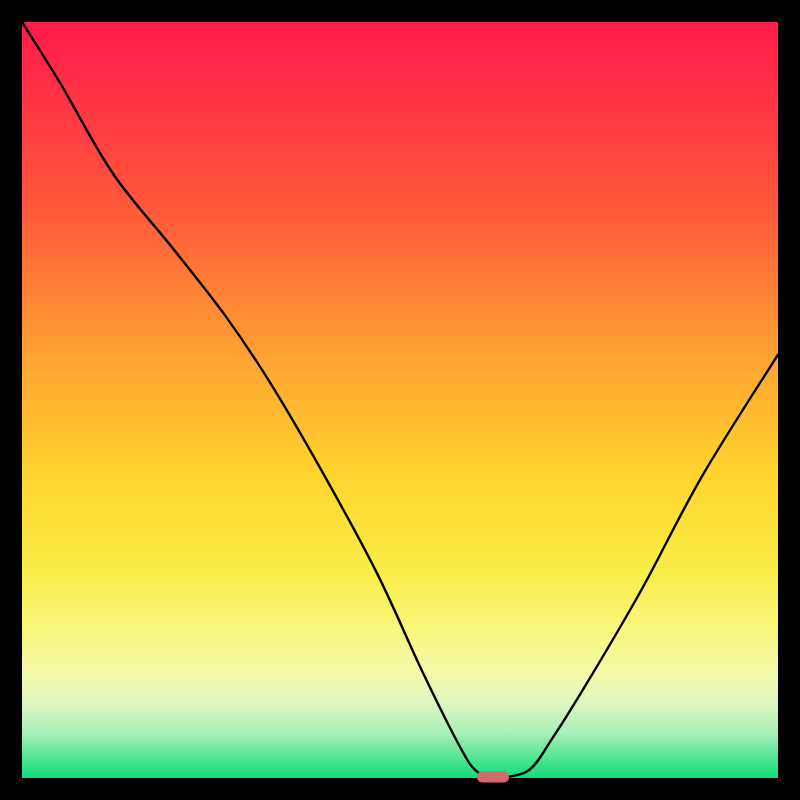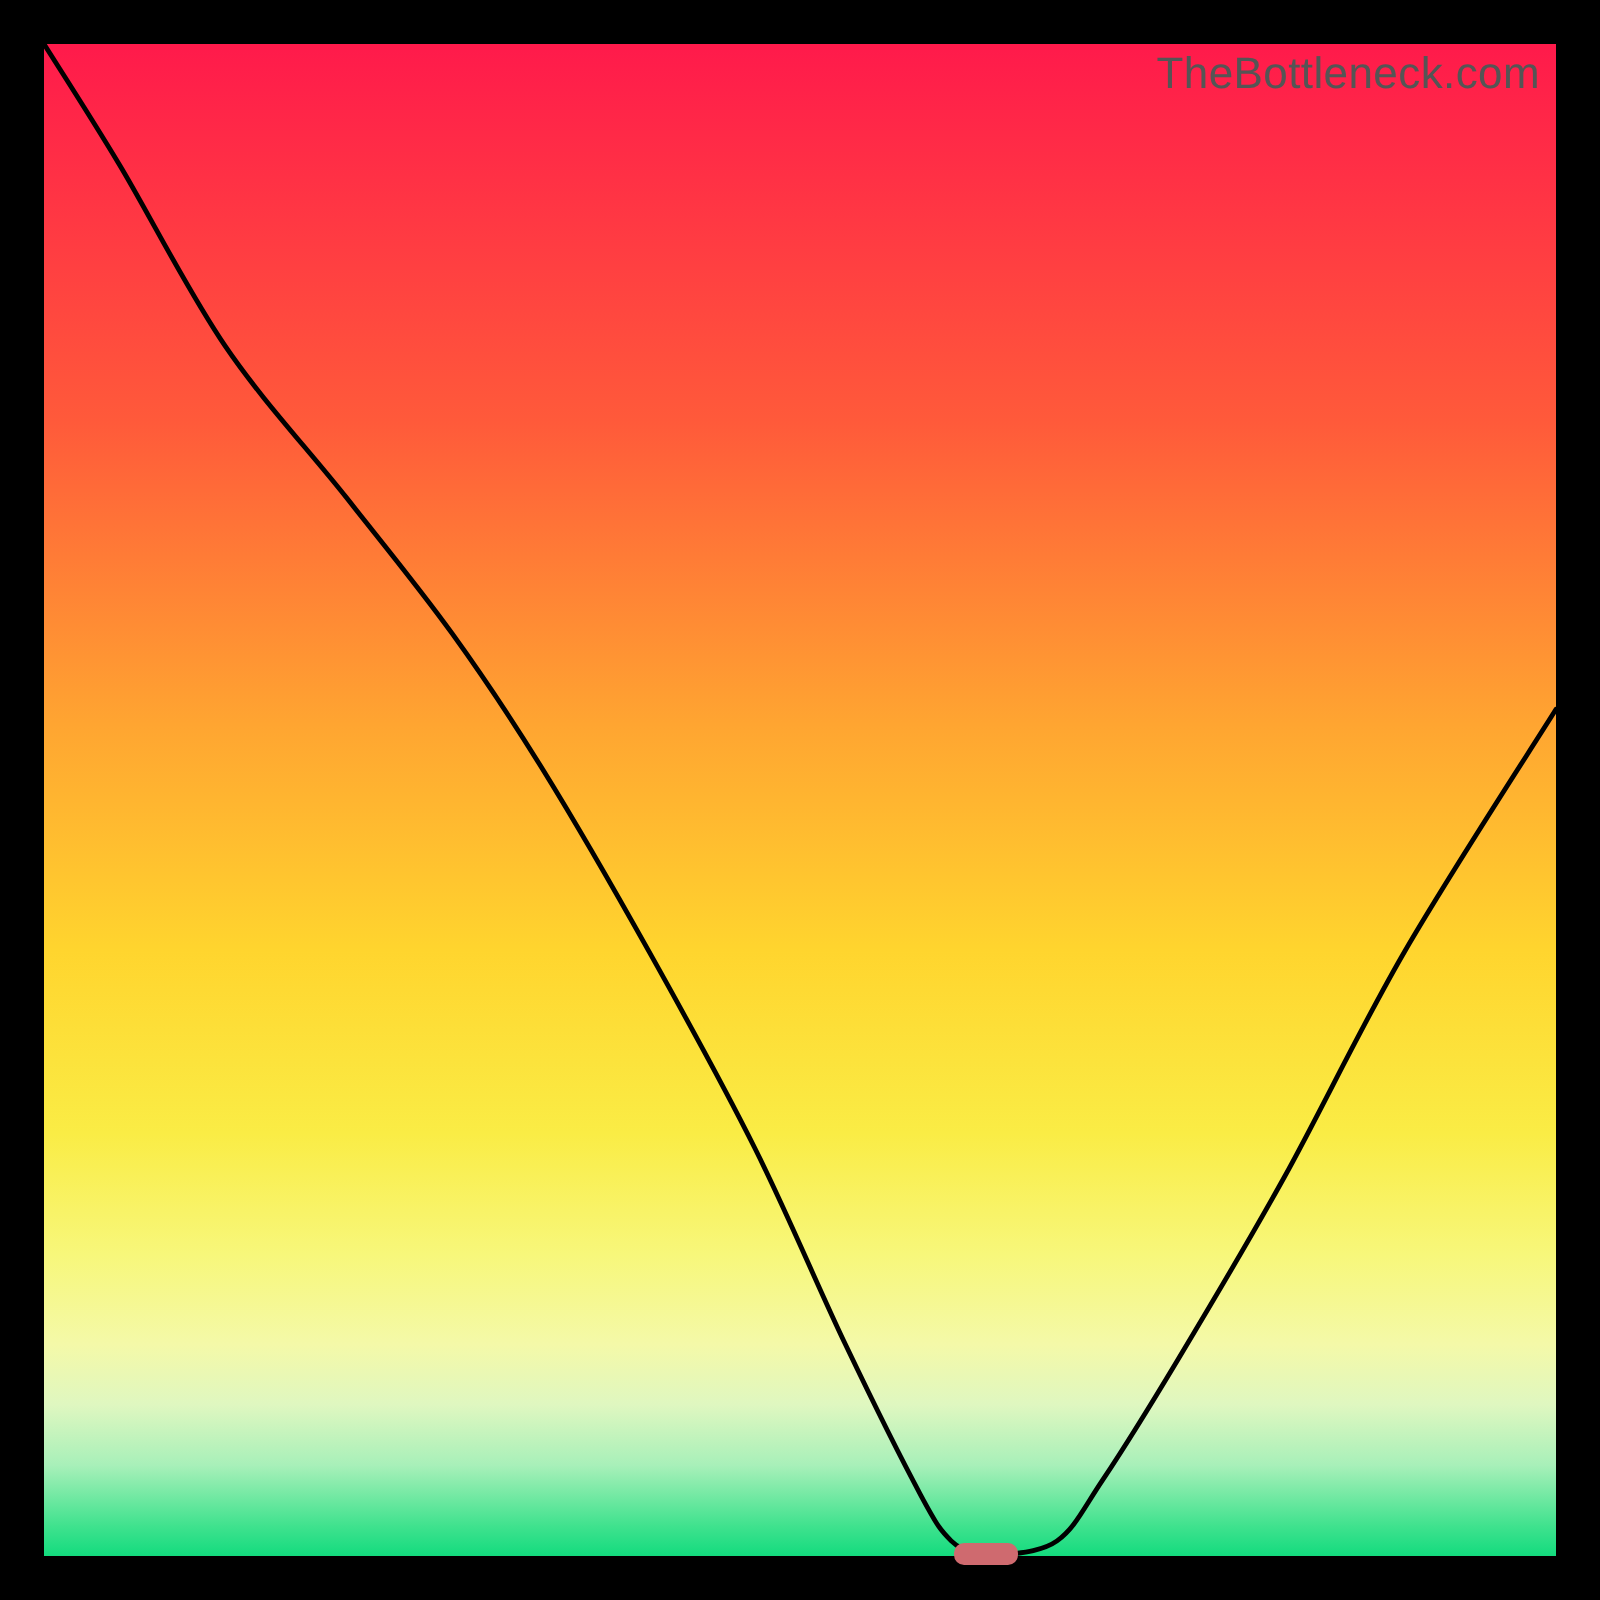--- a/index.html
+++ b/index.html
@@ -66,19 +66,18 @@
   .marker {
     fill: #cf6a6f;
     stroke: none;
   }
 </style>
 </head>
 <body>
 
 <div class="frame">
   <div class="plot-area">
-    <div class="watermark">TheBottleneck.com</div>
     <svg class="curve" viewBox="0 0 756 756" preserveAspectRatio="none">
       <path id="curve-path" class="stroke" d="M 0.00 0.00 C 6.30 10.08, 22.68 35.28, 37.80 60.48 C 52.92 85.68, 71.82 123.48, 90.72 151.20 C 109.62 178.92, 132.30 202.86, 151.20 226.80 C 170.10 250.74, 187.74 272.16, 204.12 294.84 C 220.50 317.52, 233.10 336.42, 249.48 362.88 C 265.86 389.34, 284.76 422.10, 302.40 453.60 C 320.04 485.10, 338.94 519.12, 355.32 551.88 C 371.70 584.64, 386.82 621.18, 400.68 650.16 C 414.54 679.14, 429.66 709.38, 438.48 725.76 C 447.30 742.14, 448.56 743.40, 453.60 748.44 C 458.64 753.48, 464.94 754.74, 468.72 756.00 C 472.50 757.26, 469.98 757.26, 476.28 756.00 C 482.58 754.74, 497.70 754.74, 506.52 748.44 C 515.34 742.14, 519.12 733.32, 529.20 718.20 C 539.28 703.08, 551.88 682.92, 567.00 657.72 C 582.12 632.52, 601.02 601.02, 619.92 567.00 C 638.82 532.98, 657.72 492.66, 680.40 453.60 C 703.08 414.54, 743.40 352.80, 756.00 332.64"></path>
       <rect id="marker-rect" class="marker" rx="5" ry="5" x="454.99" y="749.50" width="32" height="11"></rect>
     </svg>
   </div>
 </div>
 
 </body></html>

